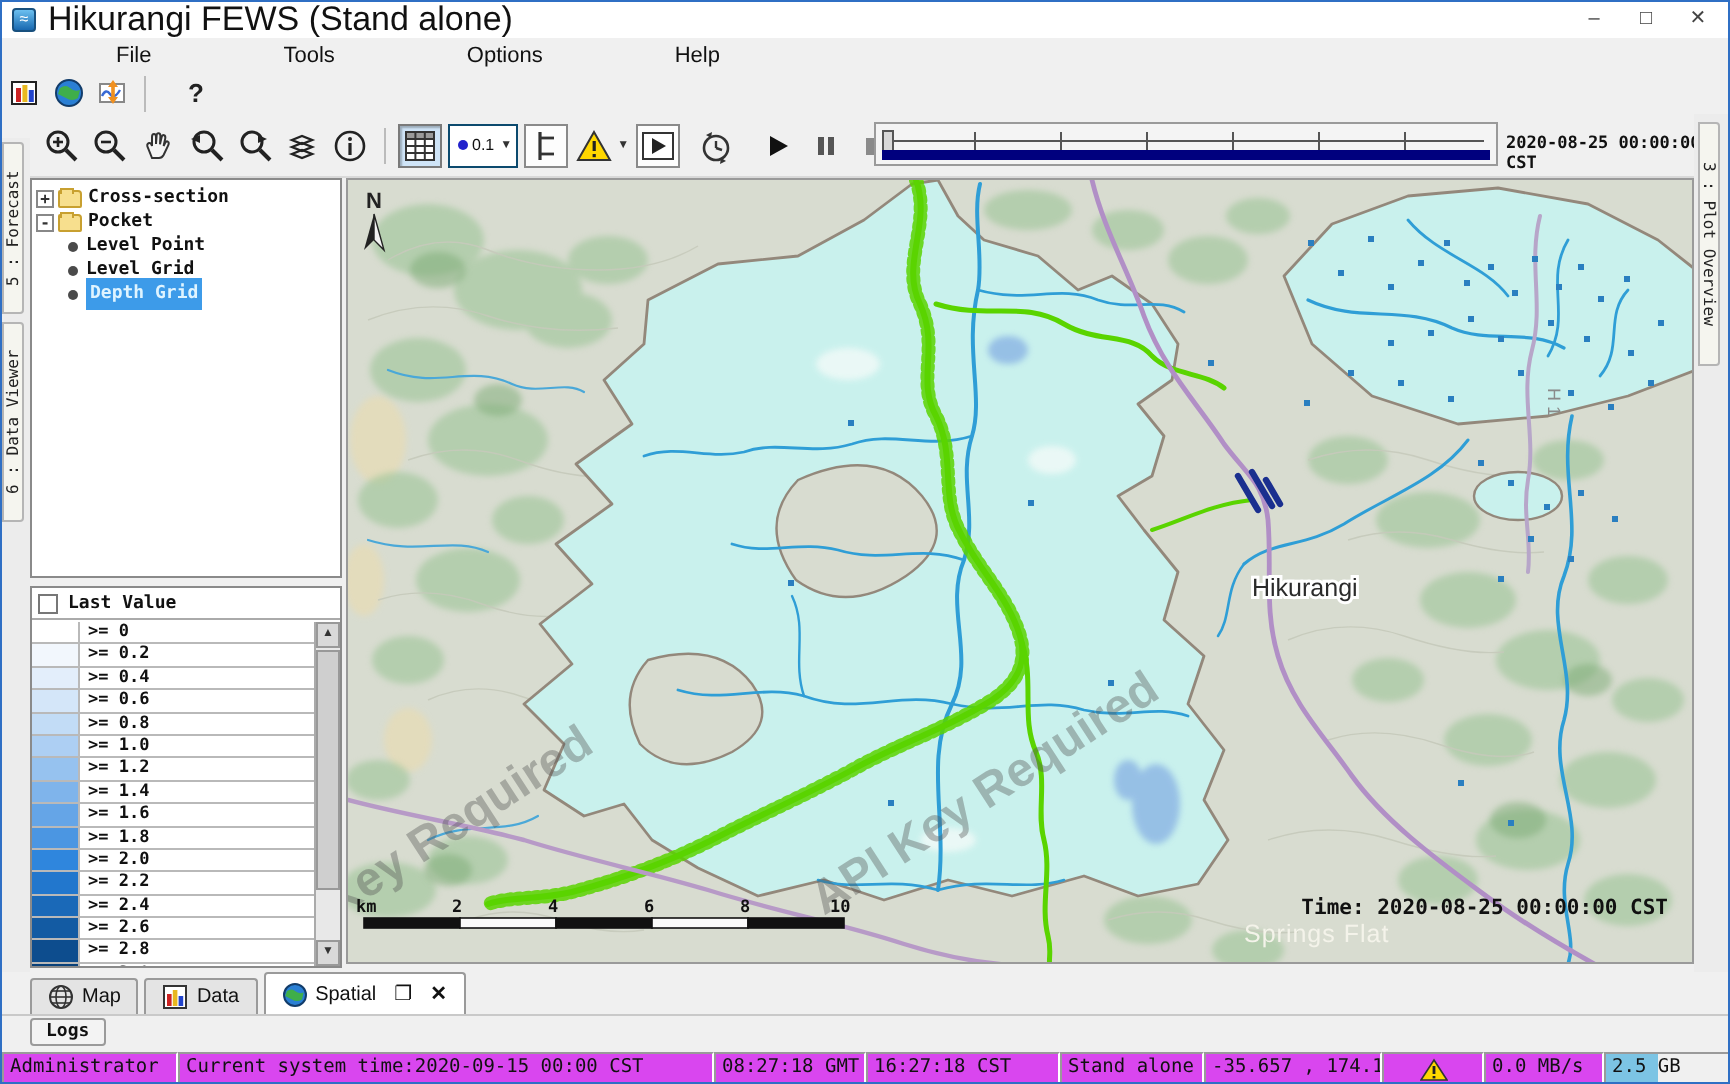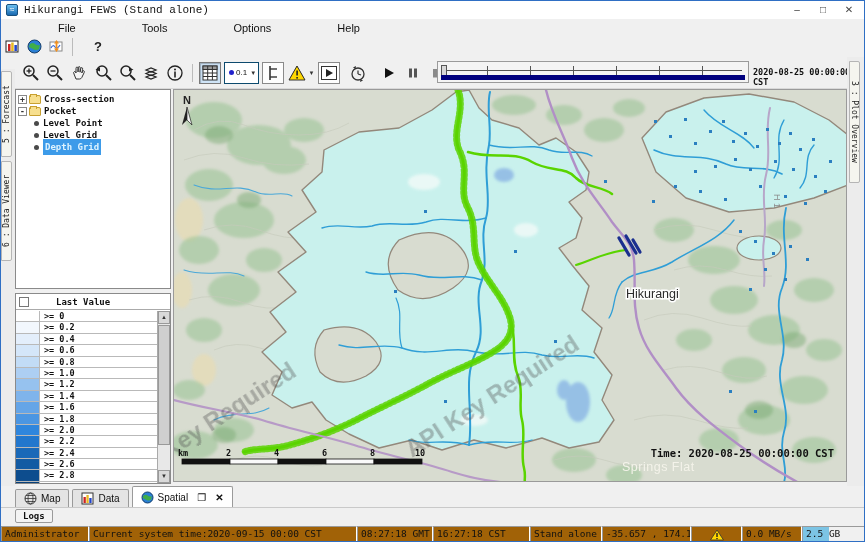--- a/index.html
+++ b/index.html
@@ -4,21 +4,21 @@
 <style>
   * { margin:0; padding:0; box-sizing:border-box; }
   html,body { width:865px; height:542px; overflow:hidden; }
   body { font-family:"Liberation Sans", sans-serif; background:#f0f0f0; position:relative;
          border:1px solid #2f6fc4; }
   .abs { position:absolute; }
   
   #titlebar { left:0; top:0; width:865px; height:18px; background:#fff; display:flex; align-items:center; }
   #app-icon { width:12px; height:12px; margin:0 6px 0 5px; background:linear-gradient(#6cc0f0,#1868b0);
               border:1px solid #18507e; border-radius:2px; color:#fff; font-size:8px; line-height:10px; text-align:center; }
-  #title-text { font-size:11px; color:#111;font-family:Liberation Mono, monospace; }
+  #title-text { font-size:17px; color:#111; }
   .wctl { width:26px; height:16px; text-align:center; font-size:10px; color:#444; line-height:16px; cursor:default; }
   #win-controls { right:2px; top:1px; display:flex; }
   #menubar { left:0; top:18px; width:865px; height:17px; display:flex; align-items:center; background:#f0f0f0; }
   .menu-item { font-size:11px; color:#111; padding:0 9px;margin-left:48px; }
   
   #toolbar1 { left:0; top:35px; width:865px; height:21px; display:flex; align-items:center; background:#f0f0f0; }
   #toolbar2 { left:0; top:56px; width:865px; height:32px; display:flex; align-items:center; background:#f0f0f0; border-bottom:1px solid #d9d9d9;}
   .tbtn { width:22px; height:22px; display:flex; align-items:center; justify-content:center; margin:0 1px; }
   .tbtn.small { width:20px; height:20px; }
   .tbtn.boxed { border:1px solid #8a8a8a; background:#fdfdfd; }
@@ -52,21 +52,21 @@
   #tree-panel { left:14px; top:88px; width:156px; height:200px; background:#fff; border:1px solid #8a8a8a; overflow:hidden; }
   .tree-row { display:flex; align-items:center; height:12px; font-family:"DejaVu Sans Mono",monospace;
               font-size:9px; font-weight:bold; color:#111; white-space:nowrap; }
   .expander { width:9px; height:9px; border:1px solid #888; background:#fff; font-size:8px; line-height:7px;
               text-align:center; color:#333; margin:0 2px; }
   .folder { width:12px; height:9px; background:#f7df8e; border:1px solid #c8a030; border-radius:1px 2px 1px 1px; margin-right:3px; position:relative;}
   .folder:before { content:""; position:absolute; left:0; top:-2px; width:5px; height:2px; background:#f7df8e; border:1px solid #c8a030; border-bottom:none;}
   .bullet { width:5px; height:5px; border-radius:50%; background:#4a4a4a; margin:0 4px 0 2px; }
   .tree-label.selected { background:#3d9be9; color:#dff4ff; padding:3px 2px; }
   #legend-panel { left:14px; top:292px; width:156px; height:191px; background:#fff; border:1px solid #8a8a8a; overflow:hidden;}
-  #legend-header { display:flex; align-items:center; height:16px; border-bottom:1px solid #aaa; padding-left:3px;gap:22px;}
+  #legend-header { display:flex; align-items:center; height:16px; border-bottom:1px solid #aaa; padding-left:3px;}
   #legend-checkbox { width:10px; height:10px; border:1px solid #777; background:#fff; margin-right:5px; }
   #legend-header span { font-family:"DejaVu Sans Mono",monospace; font-size:9px; font-weight:bold; color:#111; }
   #legend-rows { position:absolute; left:0; top:17px; right:13px; bottom:0; }
   .legend-row { display:flex; height:11.4px; border-bottom:1px solid #b9b9b9; }
   .legend-swatch { width:24px; border-right:1px solid #b9b9b9; }
   .legend-label { font-family:"DejaVu Sans Mono",monospace; font-size:8.5px; font-weight:bold; color:#111;
                   padding-left:4px; line-height:11px; flex:1; background:#fff; }
   #legend-scrollbar { position:absolute; right:0; top:17px; width:13px; bottom:0; background:#e8e8e8; border-left:1px solid #aaa; }
   .sbtn { height:13px; background:#d9d9d9; border:1px solid #999; font-size:6px; text-align:center; line-height:11px; color:#333;}
   #legend-scrollbar .thumb { position:absolute; top:14px; left:0; width:12px; height:120px; background:#cfcfcf; border:1px solid #999; }
@@ -77,21 +77,21 @@
   #bottom-tabbar { left:0; top:485px; width:865px; height:22px; background:#f0f0f0; display:flex; align-items:flex-end; padding-left:14px; border-bottom:1px solid #c9c9c9;}
   .btab { display:flex; align-items:center; gap:4px; border:1px solid #9a9a9a; border-bottom:none; background:#e4e4e4;
           height:18px; padding:0 8px; font-size:10px; color:#111; border-radius:2px 2px 0 0; margin-right:3px;}
   .btab.active { background:#fff; height:21px; font-weight:normal; }
   .tab-ctl { font-size:10px; color:#111; margin-left:5px; }
   #logs-row { left:0; top:507px; width:865px; height:18px; background:#f0f0f0; }
   #logs-btn { position:absolute; left:14px; top:1px; border:1px solid #9a9a9a; background:#f3f3f3; border-radius:2px;
               font-family:"DejaVu Sans Mono",monospace; font-size:9px; font-weight:bold; padding:1px 7px; color:#111;}
   
   #statusbar { left:0; top:525px; width:865px; height:17px; display:flex; }
-  .scell { border:1px solid; border-color:#9a9a9a #fff #fff #9a9a9a; background:#a16207; height:17px;
+  .scell { border:1px solid; border-color:#9a9a9a #fff #fff #9a9a9a; background:#d946ef; height:17px;
            font-family:"DejaVu Sans Mono",monospace; font-size:9.5px; color:#111; line-height:14px;
            padding:0 3px; white-space:nowrap; overflow:hidden; }
   #mem-cell { background:linear-gradient(to right,#7cc4e4 0 42%,#f0f0f0 42%); }
   svg text { user-select:none; }
 </style>
 </head>
 <body>
 
 <div id="titlebar" class="abs">
   <div id="app-icon">≈</div>

